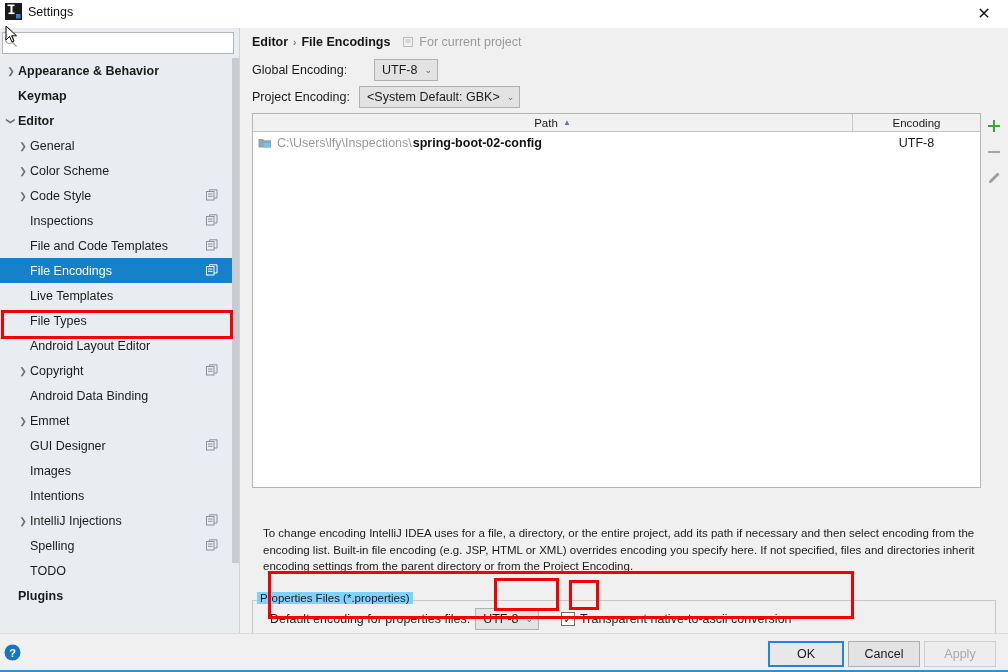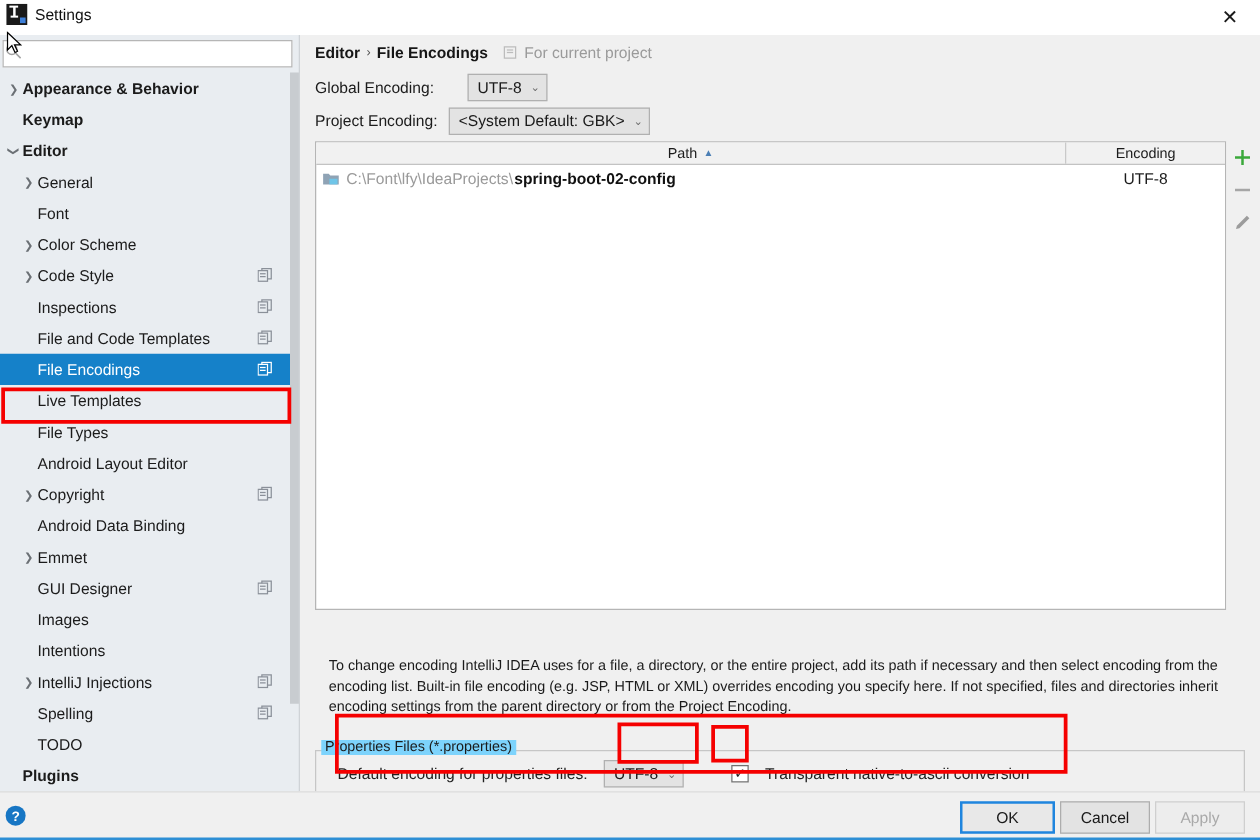--- a/index.html
+++ b/index.html
@@ -232,21 +232,21 @@
   }
   .groupbox .gb-title {
     position: absolute; left: 5px; top: 0;
     background: #7dd3fc;
     padding: 0 3px;
     font-size: 11.5px;
     color: #1b1b1b;
   }
   .gb-content {
     position: absolute; left: 18px; top: 16px;
-    display: flex; align-items: center; gap: 13px;
+    display: flex; align-items: center; gap: 5px;
     font-size: 12.5px;
   }
   .checkbox {
     width: 14px; height: 14px;
     border: 1px solid #707070;
     background: #fff;
     display: flex; align-items: center; justify-content: center;
     font-size: 11px; color: #222; line-height: 1;
     cursor: default;
   }
@@ -329,24 +329,20 @@
         </div>
         <div class="tree-item lvl0">
           <span class="arrow" style="transform: rotate(90deg);">❯</span>
           <span class="label">Editor</span>
         </div>
         <div class="tree-item lvl1">
           <span class="arrow">❯</span>
           <span class="label">General</span>
         </div>
         <div class="tree-item lvl1">
-          <span class="arrow"></span>
-          <span class="label">Font</span>
-        </div>
-        <div class="tree-item lvl1">
           <span class="arrow">❯</span>
           <span class="label">Color Scheme</span>
         </div>
         <div class="tree-item lvl1">
           <span class="arrow">❯</span>
           <span class="label">Code Style</span>
           <svg class="copy-badge" viewBox="0 0 12 12">
             <rect x="0.5" y="2.5" width="7.5" height="8.5" fill="none" stroke="#8a9099" stroke-width="1"></rect>
             <path d="M3.5 2.5 L3.5 0.8 L11 0.8 L11 9 L8 9" fill="none" stroke="#8a9099" stroke-width="1"></path>
             <rect x="2" y="4.5" width="4.5" height="1" fill="#8a9099"></rect>
@@ -508,21 +504,21 @@
           <span>Encoding</span>
         </div>
       </div>
       <div id="table-body">
           <div class="table-row">
             <div class="cell-path">
               <svg class="folder-icon" viewBox="0 0 14 12">
                 <path d="M0.5 2 L5 2 L6.2 3.3 L13 3.3 L13 10.5 L0.5 10.5 Z" fill="#8fa3b5"></path>
                 <rect x="5.5" y="6" width="6.5" height="4.5" fill="#6fc5e8"></rect>
               </svg>
-              <span class="path-dim">C:\Font\lfy\IdeaProjects\</span>
+              <span class="path-dim">C:\Users\lfy\Inspections\</span>
               <span class="path-strong" style="margin-left: -4px;">spring-boot-02-config</span>
             </div>
             <div class="cell-encoding">UTF-8</div>
           </div>
         </div>
     </div>
 
     <div class="side-toolbar">
       <div class="tool-btn">
         <svg viewBox="0 0 14 14" width="14" height="14">

